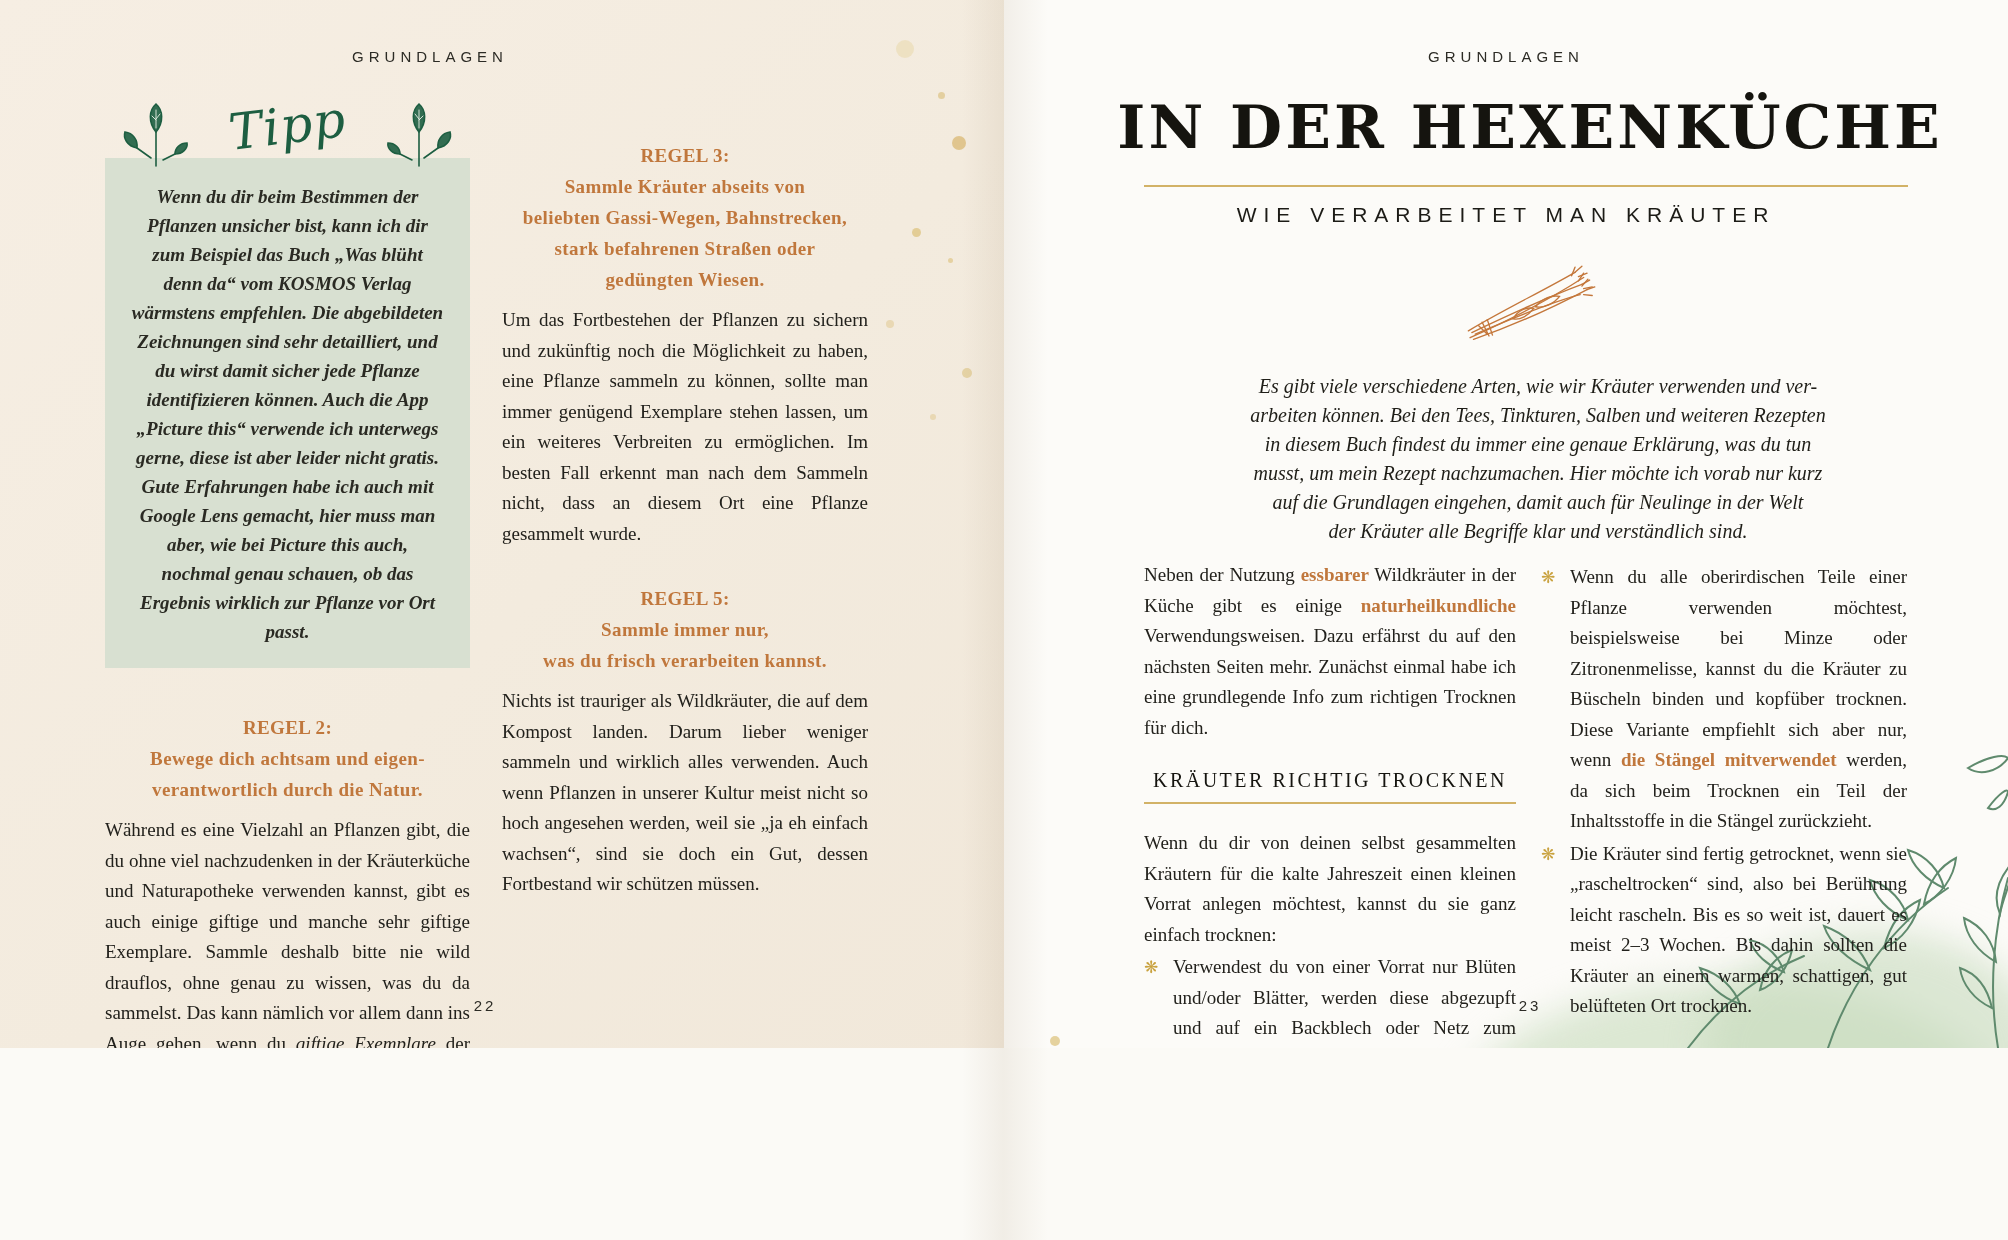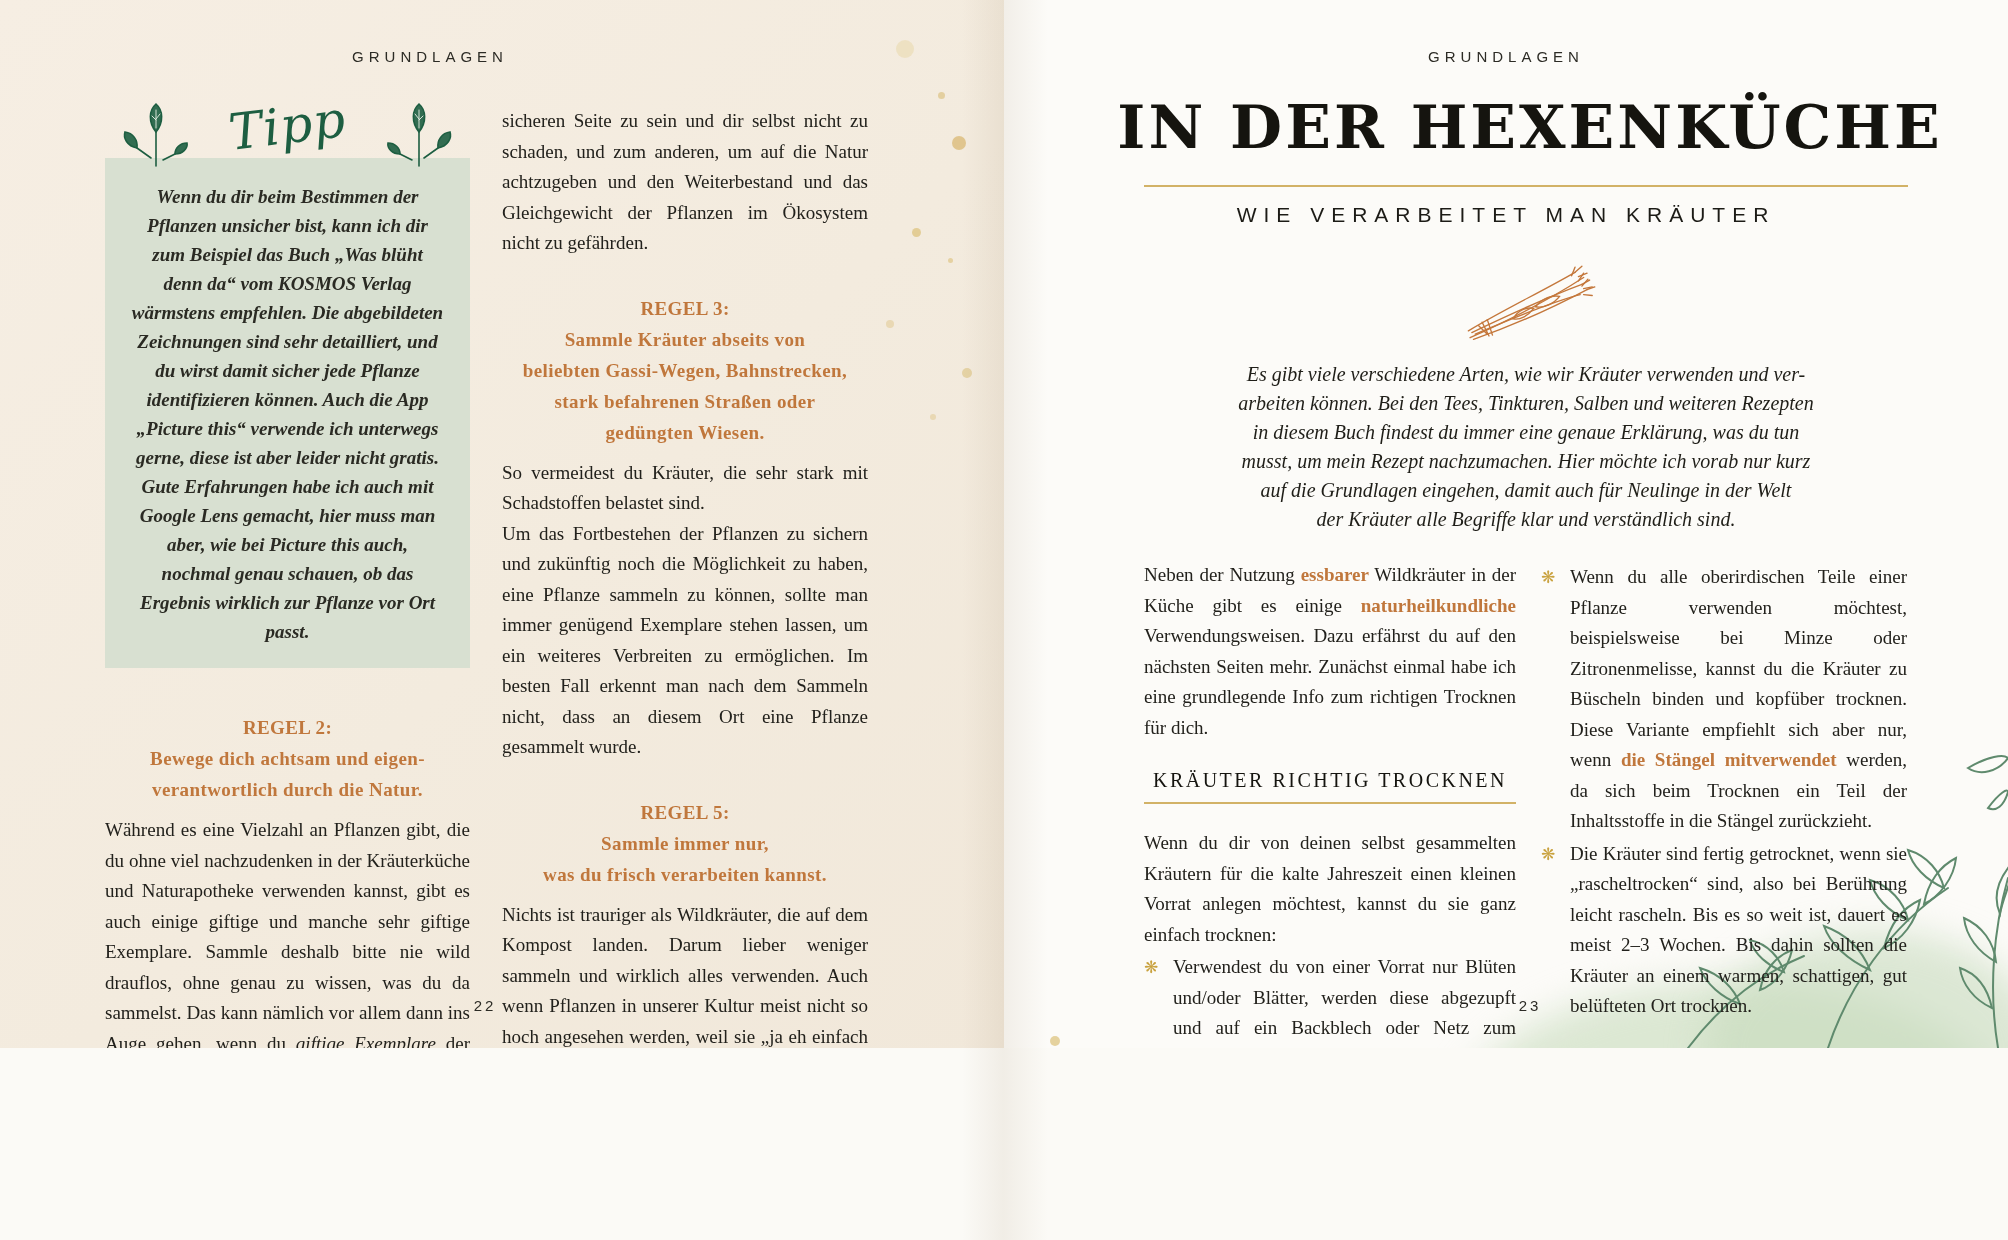--- a/index.html
+++ b/index.html
@@ -45,21 +45,21 @@
   .page-left .pagenum{width:970px;}
   .page-right .pagenum{left:24px;}
 
   
   .chapter-title{position:absolute;top:92px;left:0;width:100%;margin:0;text-align:center;z-index:2;
     font-family:"DejaVu Serif",serif;font-weight:700;font-size:60px;letter-spacing:3px;color:#15140f;padding-left:24px;}
   .title-rule{position:absolute;top:185px;left:140px;width:764px;height:2px;background:#d2b267;z-index:2;}
   .chapter-subtitle{position:absolute;top:203px;left:0;width:100%;margin:0;text-align:center;z-index:2;
     font-family:"Liberation Sans",sans-serif;font-weight:400;font-size:21px;letter-spacing:7px;color:#1c1b16;}
   .bundle{position:absolute;top:262px;left:438px;width:168px;height:86px;z-index:2;}
-  .intro{position:absolute;top:360px;left:152px;width:740px;margin:0;z-index:2;
+  .intro{position:absolute;top:360px;left:152px;width:740px;margin:12px;z-index:2;
     font-style:italic;font-size:20px;line-height:29px;text-align:center;white-space:pre-line;color:#1f1e18;}
 
   .rcol1{left:140px;top:560px;width:372px;}
   .rcol2{left:537px;top:560px;width:366px;}
   .section-head{margin:26px 0 0 0;padding-bottom:10px;border-bottom:2px solid #d2b267;
     font-family:"Liberation Serif",serif;font-weight:400;font-size:20px;letter-spacing:2.5px;
     text-align:center;color:#15140f;}
   .rcol1 .section-head + .body{margin-top:24px;}
   .bullet{display:flex;margin-top:2px;}
   .bullet-icon{flex:0 0 29px;font-family:"DejaVu Sans",sans-serif;font-size:17px;line-height:31px;color:#c9a23f;}
@@ -121,27 +121,25 @@
       <div class="tip-box">
         <p>Wenn du dir beim Bestimmen der Pflanzen unsicher bist, kann ich dir zum Beispiel das Buch „Was blüht denn da“ vom KOSMOS Verlag wärmstens empfehlen. Die abgebildeten Zeichnungen sind sehr detailliert, und du wirst damit sicher jede Pflanze identifizieren können. Auch die App „Picture this“ verwende ich unterwegs gerne, diese ist aber leider nicht gratis. Gute Erfahrungen habe ich auch mit Google Lens gemacht, hier muss man aber, wie bei Picture this auch, nochmal genau schauen, ob das Ergebnis wirklich zur Pflanze vor Ort passt.</p>
       </div>
       <h3 class="regel">REGEL 2:
 Bewege dich achtsam und eigen-
 verantwortlich durch die Natur.</h3>
       <p class="body just"><span class="seg-plain">Während es eine Vielzahl an Pflanzen gibt, die du ohne viel nachzudenken in der Kräuterküche und Naturapotheke verwenden kannst, gibt es auch einige giftige und manche sehr giftige Exemplare. Sammle deshalb bitte nie wild drauflos, ohne genau zu wissen, was du da sammelst. Das kann nämlich vor allem dann ins Auge gehen, wenn du </span><span class="seg-italic">giftige Exemplare</span><span class="seg-plain"> der Pflanzenwelt erwischst. Denn anders als im Supermarkt, wo man auch unbekannte Produkte bedenkenlos mitnehmen kann, ist beim Sammeln in der freien Natur ein hohes Maß an </span><span class="seg-italic">Eigenverantwortung</span><span class="seg-plain"> gefragt. Zum einen, um auf der</span></p>
     </div>
 
     <div class="col col2">
-      <p class="body just">sicheren Seite zu sein und dir selbst nicht zu schaden, und zum anderen, um auf die Natur achtzugeben und den Weiterbestand und das Gleichgewicht der Pflanzen im Ökosystem nicht zu gefährden.</p>
       <h3 class="regel">REGEL 3:
 Sammle Kräuter abseits von
 beliebten Gassi-Wegen, Bahnstrecken,
 stark befahrenen Straßen oder
 gedüngten Wiesen.</h3>
-      <p class="body just">So vermeidest du Kräuter, die sehr stark mit Schadstoffen belastet sind.</p>
       <p class="body just">Um das Fortbestehen der Pflanzen zu sichern und zukünftig noch die Möglichkeit zu haben, eine Pflanze sammeln zu können, sollte man immer genügend Exemplare stehen lassen, um ein weiteres Verbreiten zu ermöglichen. Im besten Fall erkennt man nach dem Sammeln nicht, dass an diesem Ort eine Pflanze gesammelt wurde.</p>
       <h3 class="regel">REGEL 5:
 Sammle immer nur,
 was du frisch verarbeiten kannst.</h3>
       <p class="body just">Nichts ist trauriger als Wildkräuter, die auf dem Kompost landen. Darum lieber weniger sammeln und wirklich alles verwenden. Auch wenn Pflanzen in unserer Kultur meist nicht so hoch angesehen werden, weil sie „ja eh einfach wachsen“, sind sie doch ein Gut, dessen Fortbestand wir schützen müssen.</p>
     </div>
 
     <div class="pagenum">22</div>
   </section>
 

